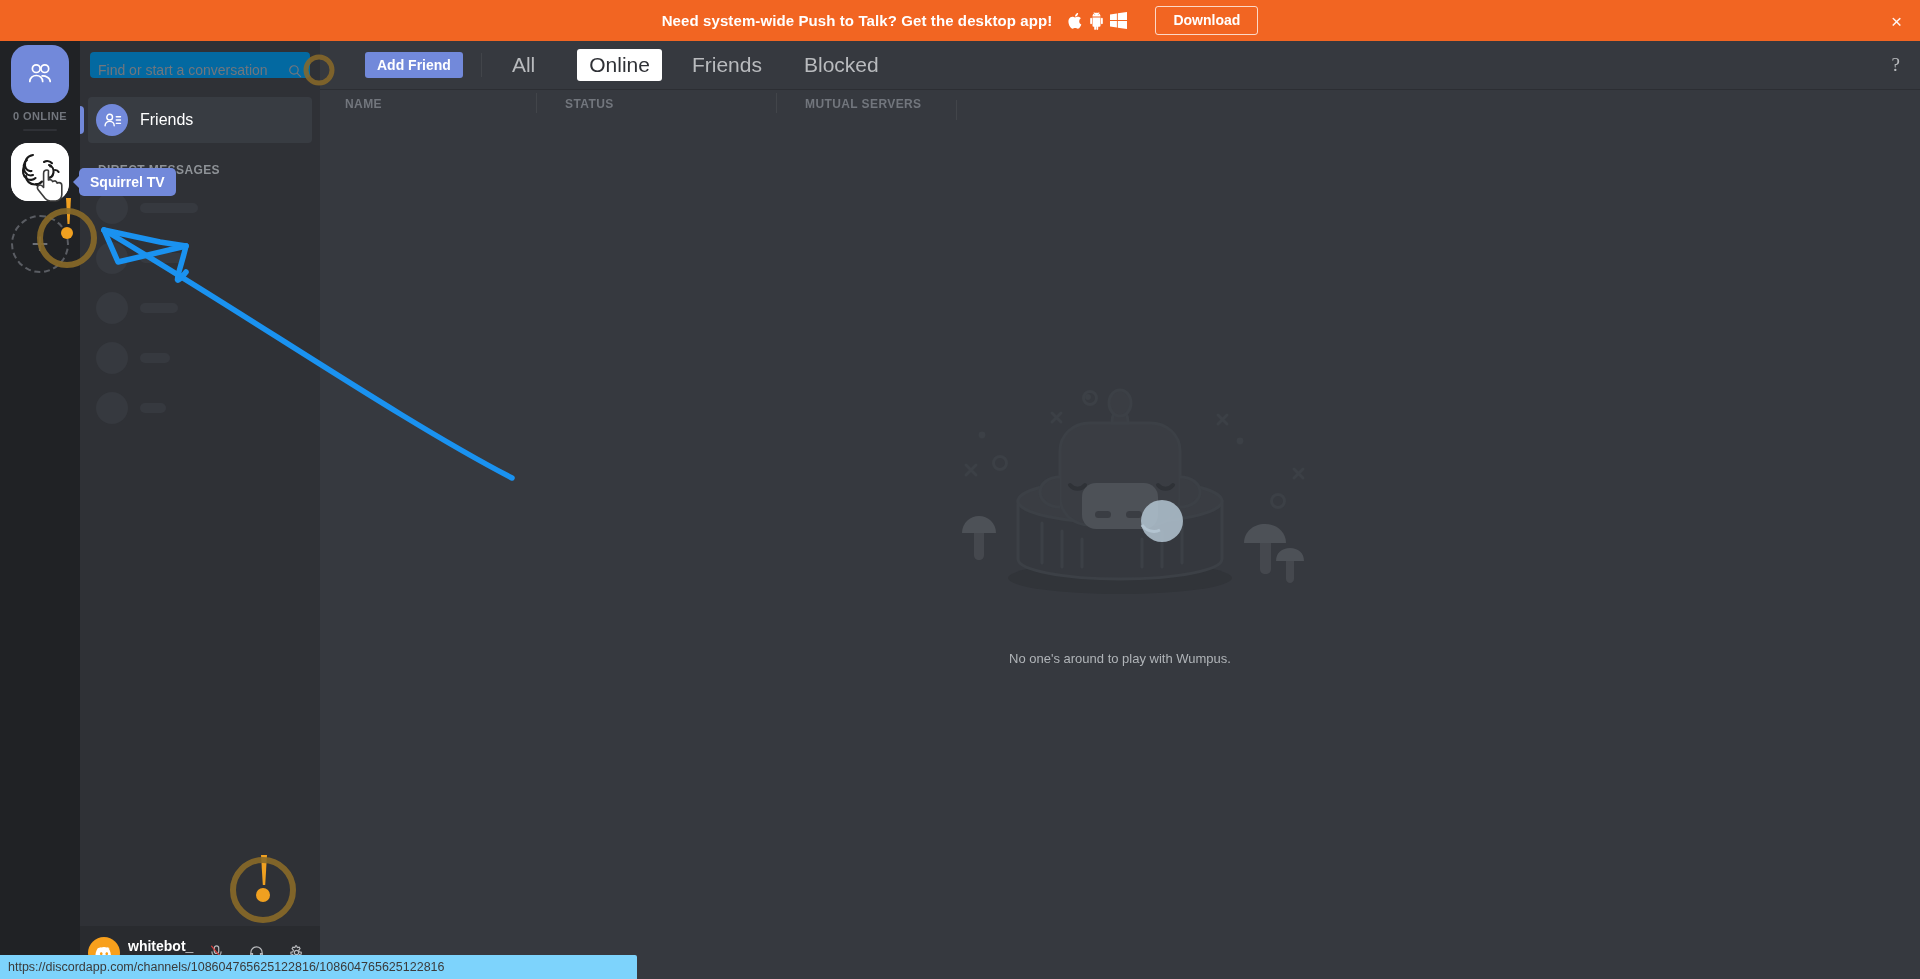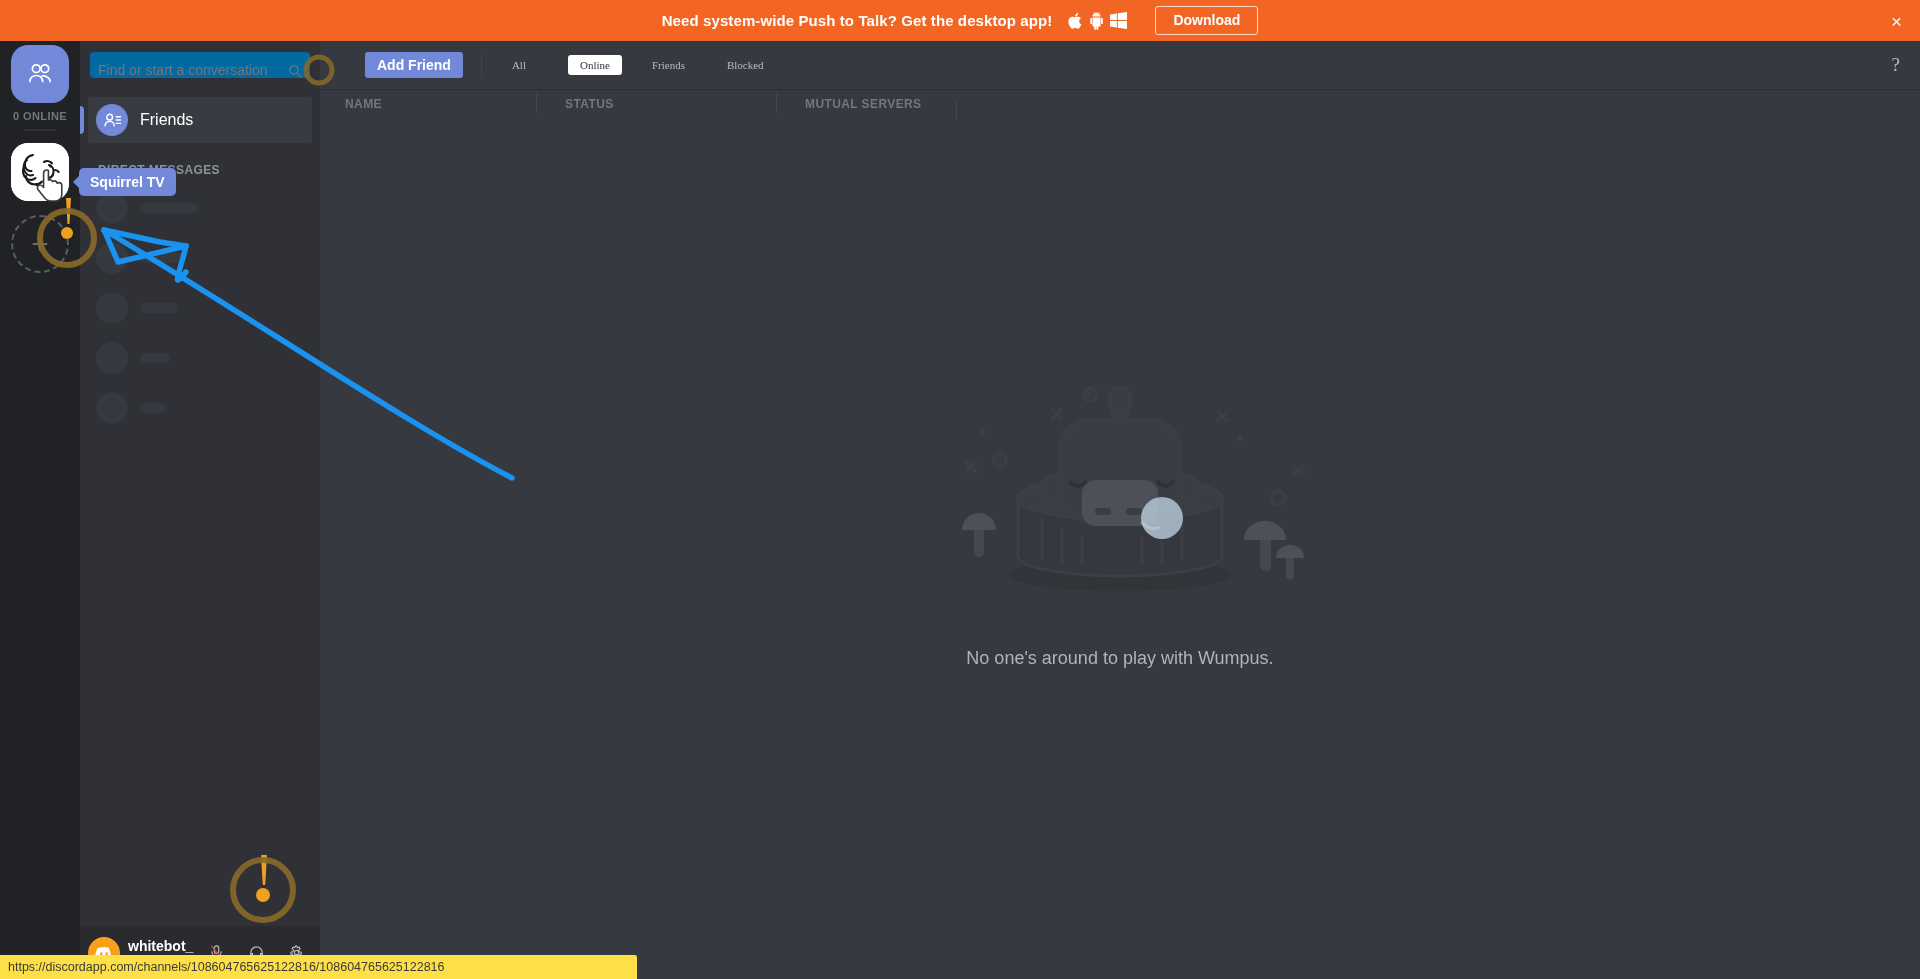--- a/index.html
+++ b/index.html
@@ -136,22 +136,22 @@
     background:#36393f; display:flex; align-items:center; padding:0 20px; gap:0;
     box-shadow:0 1px 0 rgba(4,4,5,.2); z-index:10;
   }
   #add-friend-btn {
     background:#7289da; color:#fff; border:none; border-radius:3px;
     font-size:14px; font-weight:600; padding:5px 12px; cursor:pointer;
     font-family:inherit; margin-left:25px;
   }
   #tb-divider { width:1px; height:24px; background:#42454a; margin:0 18px; }
   .tb-tab {
-    color:#b9bbbe; font-size:11px; font-weight:500; padding:4px 12px;
-    border-radius:3px; cursor:pointer; margin-right:18px;font-family:Liberation Serif, serif;
+    color:#b9bbbe; font-size:21px; font-weight:500; padding:4px 12px;
+    border-radius:3px; cursor:pointer; margin-right:18px;
   }
   .tb-tab.active { background:#fff; color:#2f3136; font-weight:500;margin-left:12px; }
   #help-icon {
     margin-left:auto; color:#b9bbbe; font-size:19px; cursor:pointer;
     font-family:"Liberation Serif", serif;
   }
 
   
   #main {
     position:absolute; left:320px; top:89px; width:1600px; height:890px;
@@ -164,29 +164,29 @@
   #col-head .ch { position:relative; }
   #col-head .ch .vline {
     position:absolute; left:-29px; top:-4px; width:1px; height:20px; background:#42454a;
   }
 
   #empty-state {
     position:absolute; left:0; top:0; width:1600px; height:860px;
     display:flex; flex-direction:column; align-items:center; justify-content:center;
     gap:28px; pointer-events:none;
   }
-  #empty-text { color:#b0b4b8; font-size:18px; }
+  #empty-text { color:#b0b4b8; font-size:13px; }
 
   
   #annot { position:absolute; left:0; top:0; width:1920px; height:979px; z-index:50; pointer-events:none; }
 
   
   #statusbar {
     position:absolute; left:0; bottom:0; width:637px; height:24px;
-    background:#fde047; color:#3b3b3b; font-size:12.5px;
+    background:#7dd3fc; color:#3b3b3b; font-size:12.5px;
     display:flex; align-items:center; padding-left:8px; z-index:60;
     border-top-right-radius:2px; overflow:hidden; white-space:nowrap;
   }
 </style>
 </head>
 <body>
 
 <div id="banner">
   <span class="btext">Need system-wide Push to Talk? Get the desktop app!</span>
   <span class="plats">

